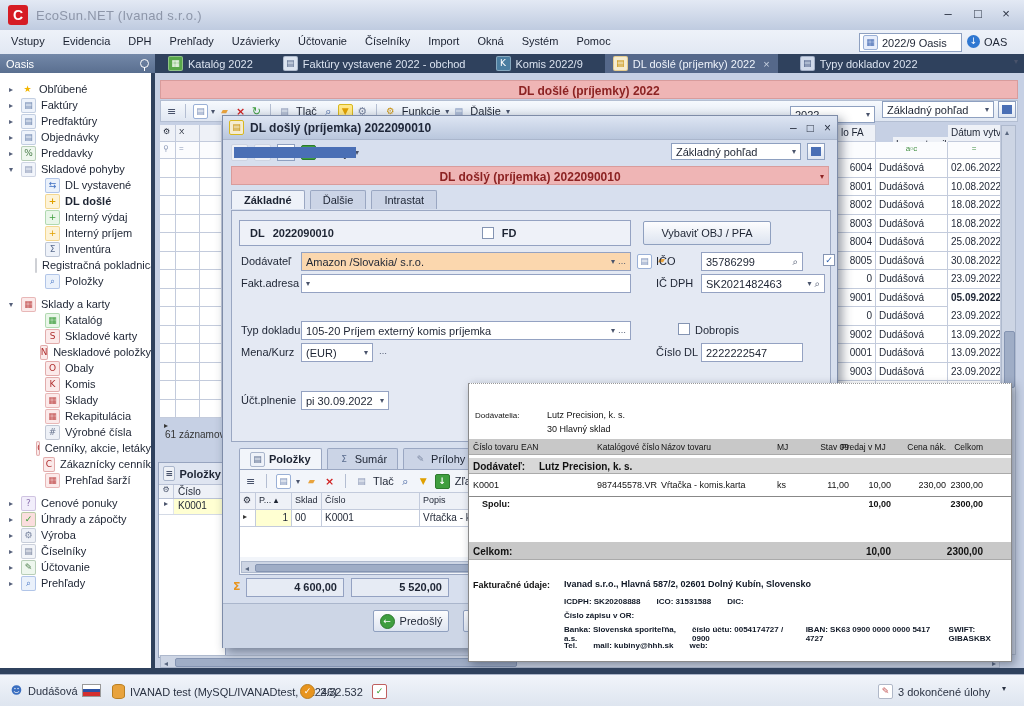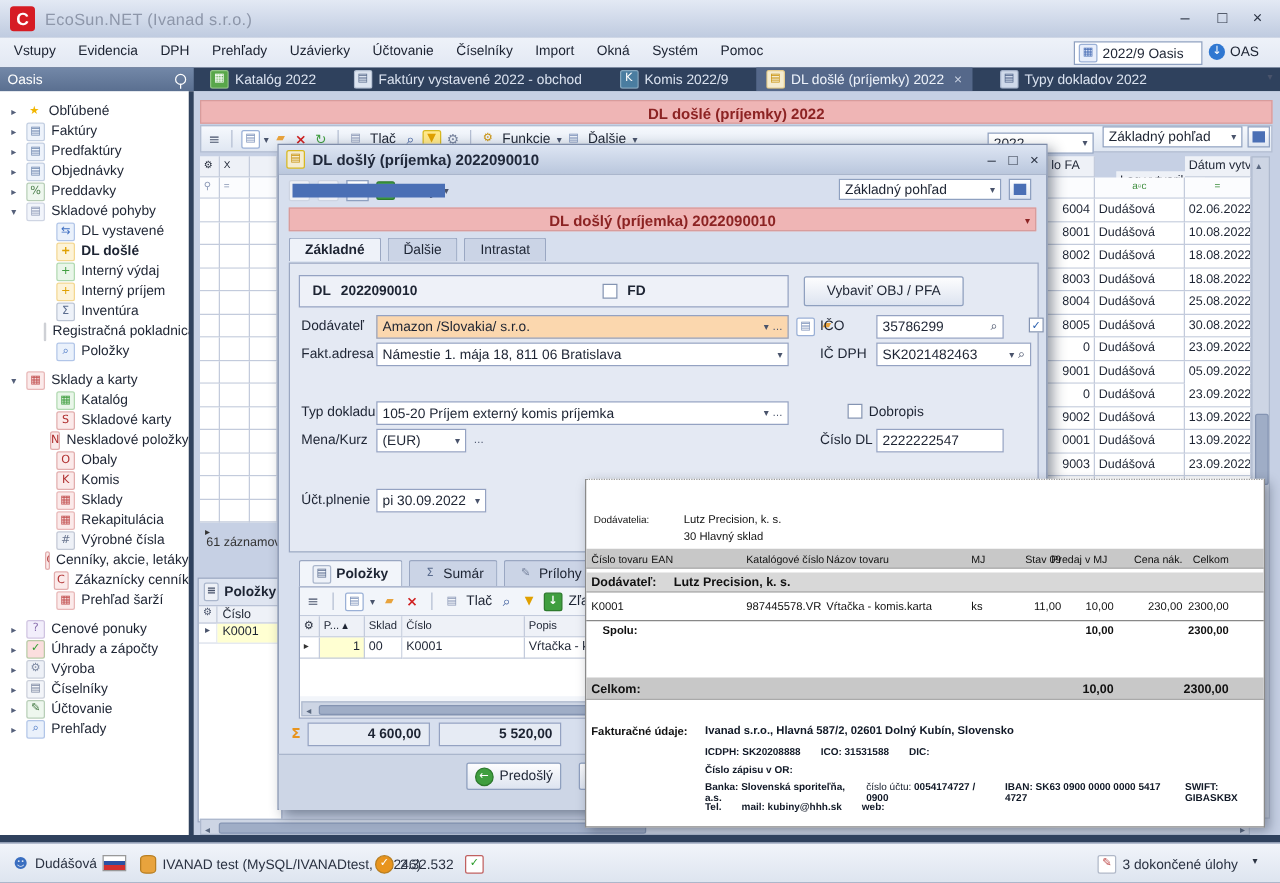--- a/index.html
+++ b/index.html
@@ -435,21 +435,21 @@
         <div class="gcell body" style="left: 38px; top: 108px; width: 72px; height: 18.5px; text-align: left; padding-top: 3px;">Dudášová</div>
         <div class="gcell body" style="left: 110px; top: 108px; width: 53px; height: 18.5px; text-align: left; padding-top: 3px;">25.08.2022</div>
         <div class="gcell body" style="left: 0px; top: 126.5px; width: 38px; height: 18.5px; text-align: right; padding-top: 3px;">8005</div>
         <div class="gcell body" style="left: 38px; top: 126.5px; width: 72px; height: 18.5px; text-align: left; padding-top: 3px;">Dudášová</div>
         <div class="gcell body" style="left: 110px; top: 126.5px; width: 53px; height: 18.5px; text-align: left; padding-top: 3px;">30.08.2022</div>
         <div class="gcell body" style="left: 0px; top: 145px; width: 38px; height: 18.5px; text-align: right; padding-top: 3px;">0</div>
         <div class="gcell body" style="left: 38px; top: 145px; width: 72px; height: 18.5px; text-align: left; padding-top: 3px;">Dudášová</div>
         <div class="gcell body" style="left: 110px; top: 145px; width: 53px; height: 18.5px; text-align: left; padding-top: 3px;">23.09.2022</div>
         <div class="gcell body" style="left: 0px; top: 163.5px; width: 38px; height: 18.5px; text-align: right; padding-top: 3px;">9001</div>
         <div class="gcell body" style="left: 38px; top: 163.5px; width: 72px; height: 18.5px; text-align: left; padding-top: 3px;">Dudášová</div>
-        <div class="gcell body" style="left: 110px; top: 163.5px; width: 53px; height: 31px; text-align: right; padding-top: 3px;">05.09.2022</div>
+        <div class="gcell body" style="left: 110px; top: 163.5px; width: 53px; height: 31px; text-align: right; padding-top: 3px; font-weight: bold;">05.09.2022</div>
         <div class="gcell body" style="left: 0px; top: 182px; width: 38px; height: 18.5px; text-align: right; padding-top: 3px;">0</div>
         <div class="gcell body" style="left: 38px; top: 182px; width: 72px; height: 18.5px; text-align: left; padding-top: 3px;">Dudášová</div>
         <div class="gcell body" style="left: 110px; top: 182px; width: 53px; height: 18.5px; text-align: left; padding-top: 3px;">23.09.2022</div>
         <div class="gcell body" style="left: 0px; top: 200.5px; width: 38px; height: 18.5px; text-align: right; padding-top: 3px;">9002</div>
         <div class="gcell body" style="left: 38px; top: 200.5px; width: 72px; height: 18.5px; text-align: left; padding-top: 3px;">Dudášová</div>
         <div class="gcell body" style="left: 110px; top: 200.5px; width: 53px; height: 18.5px; text-align: left; padding-top: 3px;">13.09.2022</div>
         <div class="gcell body" style="left: 0px; top: 219px; width: 38px; height: 18.5px; text-align: right; padding-top: 3px;">0001</div>
         <div class="gcell body" style="left: 38px; top: 219px; width: 72px; height: 18.5px; text-align: left; padding-top: 3px;">Dudášová</div>
         <div class="gcell body" style="left: 110px; top: 219px; width: 53px; height: 18.5px; text-align: left; padding-top: 3px;">13.09.2022</div>
         <div class="gcell body" style="left: 0px; top: 237.5px; width: 38px; height: 18.5px; text-align: right; padding-top: 3px;">9003</div>
@@ -552,21 +552,20 @@
 
     <span class="flabel" style="left:433px;top:139px;">IČO</span>
     <div class="fld" style="left:478px;top:136px;width:102px;">
       <span class="val">35786299</span>
       <span class="mini" style="font-size:10px;">⌕</span>
     </div>
     <span class="cb" style="position:absolute;left:600px;top:138px;"><span>✓</span></span>
 
     <span class="flabel" style="left:18px;top:161px;">Fakt.adresa</span>
     <div class="fld" style="left:78px;top:158px;width:330px;">
-      <span class="val">Námestie 1. mája 18, 811 06 Bratislava</span>
       <span class="dd">▾</span>
     </div>
 
     <span class="flabel" style="left:433px;top:161px;">IČ DPH</span>
     <div class="fld" style="left:478px;top:158px;width:124px;">
       <span class="val">SK2021482463</span>
       <span class="dd">▾</span>
       <span class="mini" style="font-size:10px;">⌕</span>
     </div>
 
@@ -710,21 +709,21 @@
         <div class="rfline" style="top: 213px;">
           <span><span style="font-weight: bold;">ICDPH: </span><span>SK20208888</span></span>
           <span><span style="font-weight: bold;">ICO: </span><span>31531588</span></span>
           <span><span style="font-weight: bold;">DIC: </span></span>
         </div>
         <div class="rfline" style="top: 227px;">
           <span><span style="font-weight: bold;">Číslo zápisu v OR: </span></span>
         </div>
         <div class="rfline" style="top: 241px;">
           <span><span style="font-weight: bold;">Banka: </span><span>Slovenská sporiteľňa, a.s.</span></span>
-          <span><span style="font-weight: normal;">číslo účtu: </span><span>0054174727 / 0900</span></span>
+          <span><span style="font-weight: bold;">číslo účtu: </span><span>0054174727 / 0900</span></span>
           <span><span style="font-weight: bold;">IBAN: </span><span>SK63 0900 0000 0000 5417 4727</span></span>
           <span><span style="font-weight: bold;">SWIFT: </span><span>GIBASKBX</span></span>
         </div>
         <div class="rfline" style="top: 257px;">
           <span><span style="font-weight: bold;">Tel. </span></span>
           <span><span style="font-weight: bold;">mail: </span><span>kubiny@hhh.sk</span></span>
           <span><span style="font-weight: bold;">web: </span></span>
         </div>
       </div>
   </div>

